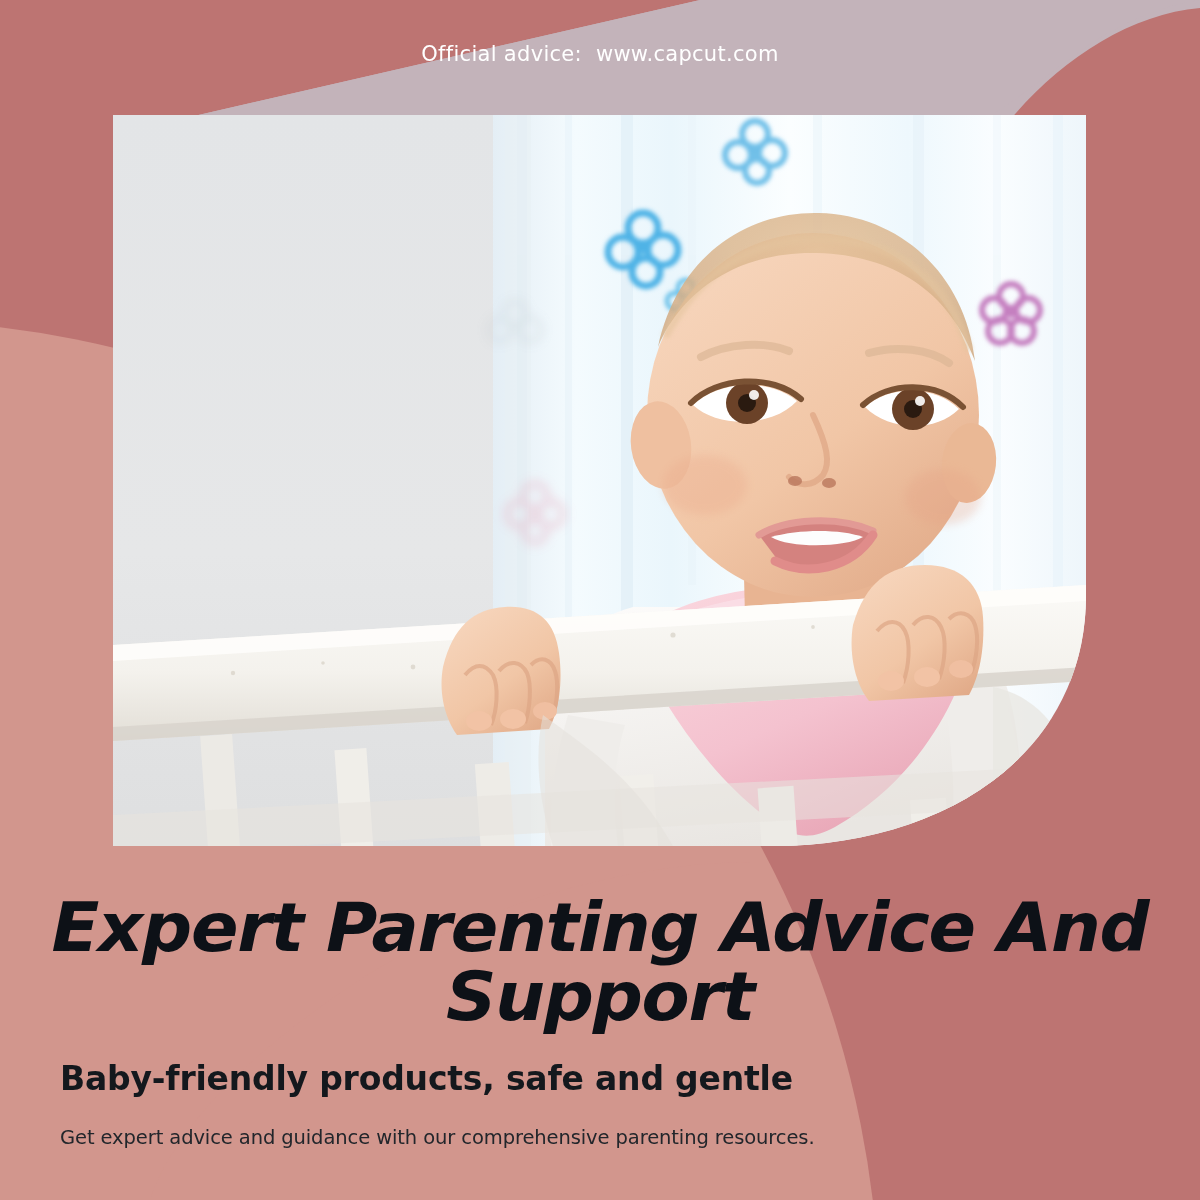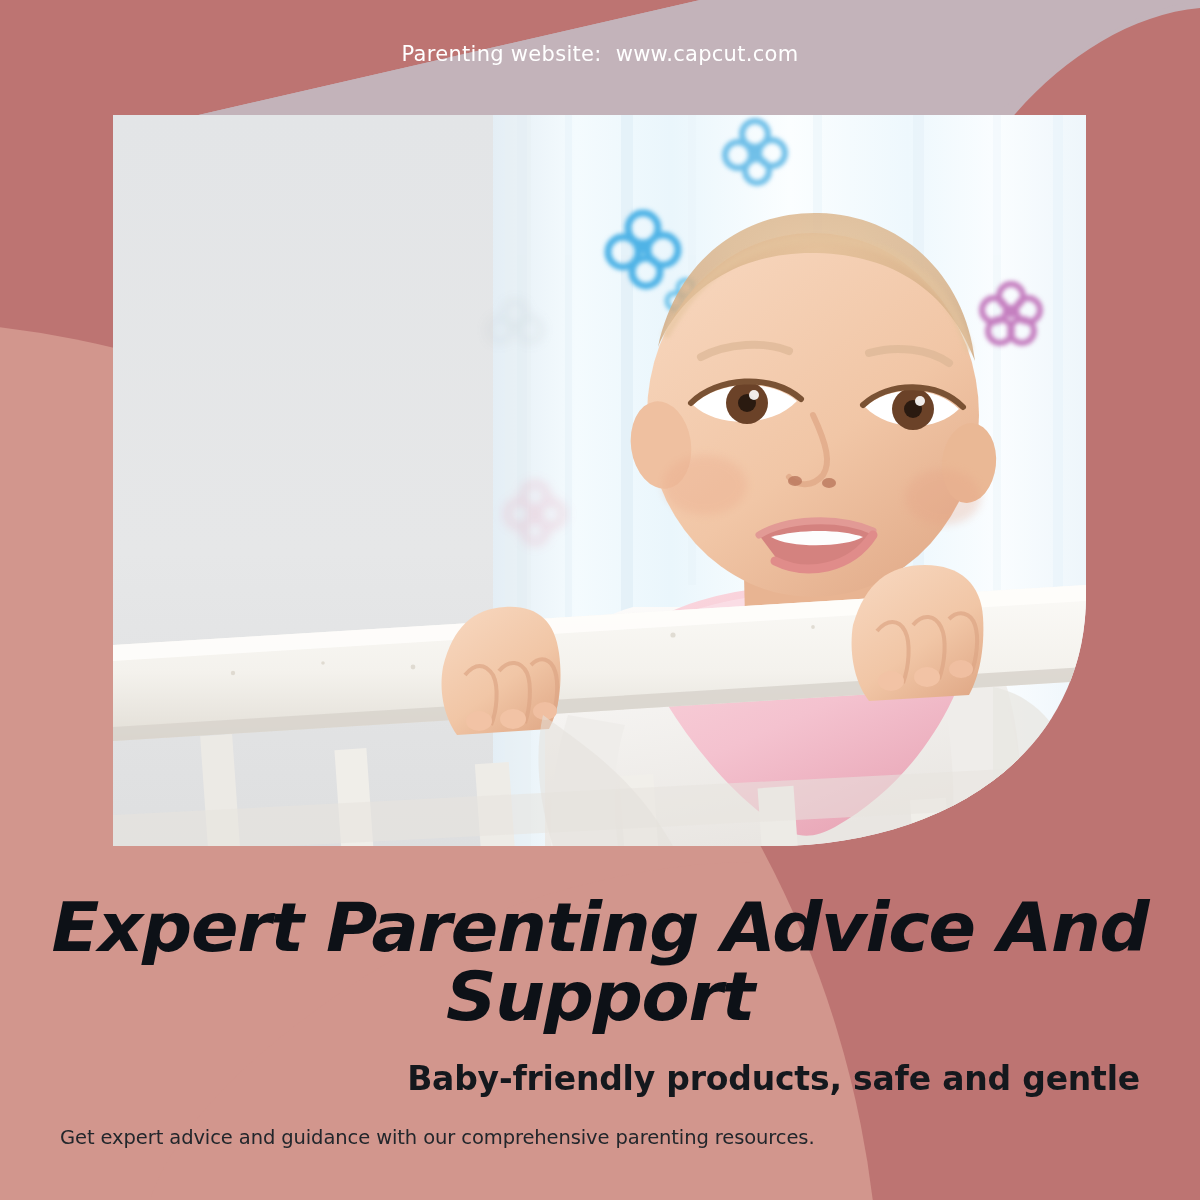--- a/index.html
+++ b/index.html
@@ -73,21 +73,21 @@
     font-style: italic;
     letter-spacing: -1.2px;
     z-index: 7;
     transform: scaleX(1.03);
   }
   .subtitle {
     position: absolute;
     left: 60px;
     top: 1059px;
     width: 1080px;
-    text-align: right;
+    text-align: left;
     color: #14181d;
     font-size: 33px;
     font-weight: 700;
     letter-spacing: -0.2px;
     z-index: 7;
   }
   .tagline {
     position: absolute;
     left: 60px;
     top: 1126px;
@@ -110,21 +110,21 @@
 
     <path d="M700,0 L1200,0 L1200,8 C1130,14 1060,60 1010,120 L1010,122 L168,122 Z" fill="#c3b3ba"></path>
     <path d="M700,0 L1200,0 C1200,0 1140,6 1075,55 C1020,95 990,122 970,122 L168,122 Z" fill="#c3b3ba"></path>
 
     <circle cx="-120" cy="1320" r="1000" fill="#d2968d"></circle>
 
     <path d="M752,1200 L752,862 C640,862 470,900 330,1000 C230,1070 170,1140 150,1200 Z" fill="#d2968d"></path>
     <circle cx="1010" cy="1880" r="1030" fill="#d2968d" opacity="0"></circle>
   </svg>
 
-  <div class="site-line">Parenting website:  www.capcut.com</div>
+  <div class="site-line">Official advice:  www.capcut.com</div>
 
   <div class="photo-wrap">
     <div class="photo-clip">
       <svg class="photo-svg" viewBox="0 0 973 731">
         <defs>
           <linearGradient id="wallG" x1="0" y1="0" x2="0" y2="1">
             <stop offset="0" stop-color="#e3e5e7"></stop>
             <stop offset="0.6" stop-color="#e6e7e8"></stop>
             <stop offset="1" stop-color="#dedfe0"></stop>
           </linearGradient>

